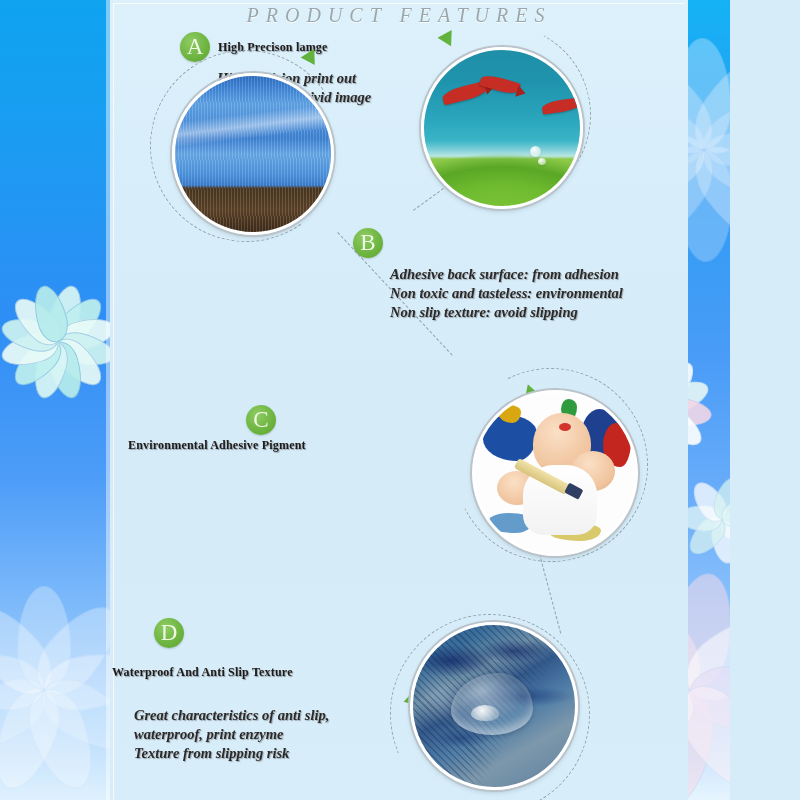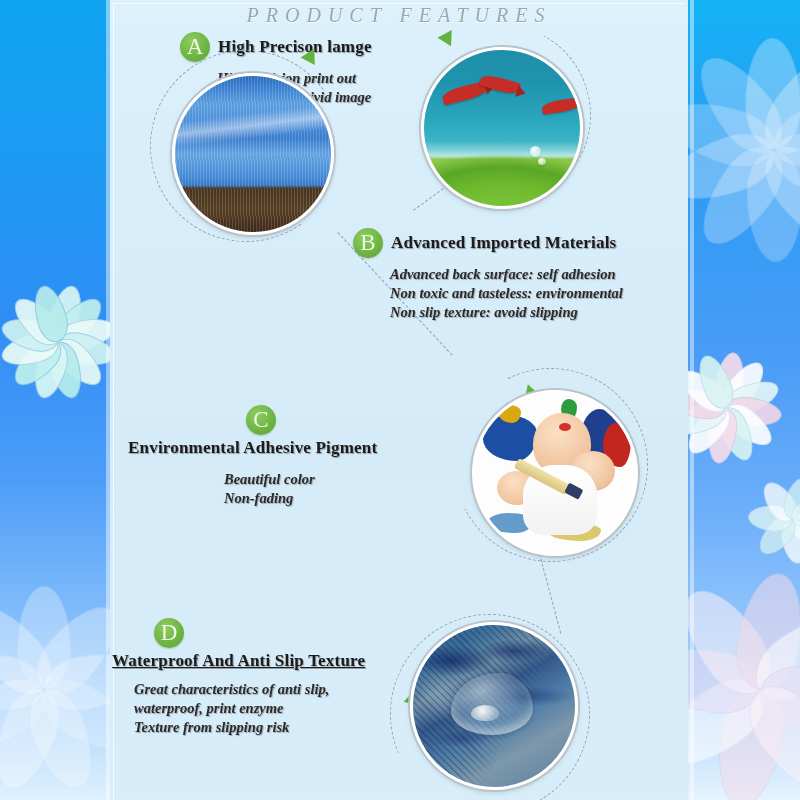--- a/index.html
+++ b/index.html
@@ -1,21 +1,21 @@
 <!DOCTYPE html>
 <html><head>
 <meta charset="utf-8">
 <style>
   html,body{margin:0;padding:0;}
   body{
     width:800px;height:800px;overflow:hidden;
     font-family:"Liberation Serif", serif;
     background:#d6ecf8;
   }
-  #stage{position:relative;width:800px;height:800px;overflow:hidden;}
+  #stage{position:relative;width:730px;height:800px;overflow:hidden;}
 
   
   .side{position:absolute;top:0;height:800px;overflow:hidden;}
   .side-left{left:0;width:110px;
     background:linear-gradient(180deg,#0fa3f0 0%,#189ef2 14%,#2f8ef5 40%,#4d9df8 60%,#8bc2fb 80%,#c6e3fd 94%,#dff1fe 100%);}
   .side-right{right:0;width:112px;
     background:linear-gradient(180deg,#14b2f5 0%,#2a9cf4 20%,#4a9cf7 45%,#6fb0fa 65%,#9ccbfc 82%,#cfe7fd 95%,#e6f4fe 100%);}
   .seam{position:absolute;top:0;height:800px;width:4px;background:rgba(255,255,255,.45);}
   .seam-l{left:106px;} .seam-r{right:106px;}
 
@@ -43,21 +43,21 @@
   .block{position:absolute;}
   .badge{
     width:30px;height:30px;border-radius:50%;
     background:radial-gradient(circle at 38% 32%,#8fcc63 0%,#6cb33f 60%,#5da333 100%);
     color:#eef8e6;font-family:"Liberation Serif", serif;
     font-size:23px;line-height:30px;text-align:center;
     box-shadow:0 1px 2px rgba(0,0,0,.18);
     display:inline-block;vertical-align:middle;
   }
   .head{
-    font-family:"Liberation Serif", serif;font-weight:bold;font-size:17px;
+    font-family:"Liberation Serif", serif;font-weight:bold;font-size:12px;
     color:#1b1b1b;letter-spacing:.2px;white-space:nowrap;
     text-shadow:1px 1px 1px rgba(120,130,140,.75), 0 0 2px rgba(255,255,255,.5);
   }
   .head-row{display:flex;align-items:center;gap:8px;}
   .lines{margin-top:7px;}
   .lines div{
     font-family:"Liberation Serif", serif;font-style:italic;font-weight:bold;
     font-size:14.5px;line-height:19px;color:#2a2a2a;white-space:nowrap;
     text-shadow:1px 1px 1px rgba(140,150,158,.8), 0 0 2px rgba(255,255,255,.45);
   }
@@ -376,38 +376,33 @@
     <div class="circ ph-b" style="left:62px;top:73px;width:156px;height:156px;">
       <div class="img">
         <div class="weave"></div>
         <div class="sheen"></div>
       </div>
     </div>
 
     <div class="block" style="left:243px;top:228px;">
       <div class="head-row">
         <span class="badge">B</span>
-        <span class="head">Advanced Imported Materials</span>
       </div>
       <div class="lines" style="margin-left:37px;">
-        <div>Advanced back surface: self adhesion</div>
+        <div>Adhesive back surface: from adhesion</div>
         <div>Non toxic and tasteless: environmental</div>
         <div>Non slip texture: avoid slipping</div>
       </div>
     </div>
 
     <div class="block" style="left:18px;top:405px;">
       <div style="margin-left:118px;">
         <span class="badge">C</span>
       </div>
       <div class="head" style="margin-top:3px;">Environmental Adhesive Pigment</div>
-      <div class="lines" style="margin-left:96px;margin-top:12px;">
-        <div>Beautiful color</div>
-        <div>Non-fading</div>
-      </div>
     </div>
 
     <div class="dash-arc" style="left:344px;top:368px;width:192px;height:192px;
          border-color:#93a4ad #93a4ad #93a4ad transparent;transform:rotate(18deg);"></div>
     <div class="arrow" style="left:412px;top:384px;
          border-left:8px solid transparent;border-right:8px solid transparent;border-bottom:14px solid #62b23e;
          transform:rotate(-18deg);"></div>
 
     <div class="circ ph-c" style="left:362px;top:390px;width:160px;height:160px;">
       <div class="img">
@@ -424,22 +419,22 @@
         <div class="baby-body" style="left:48px;top:72px;width:74px;height:70px;"></div>
         <div class="splat" style="left:84px;top:30px;width:12px;height:8px;background:#d2342b;border-radius:50%;"></div>
         <div class="brush" style="left:38px;top:78px;width:58px;height:11px;"></div>
       </div>
     </div>
 
     <div class="block" style="left:2px;top:618px;">
       <div style="margin-left:42px;">
         <span class="badge">D</span>
       </div>
-      <div class="head" style="margin-top:3px;text-decoration:underline;">Waterproof And Anti Slip Texture</div>
-      <div class="lines" style="margin-left:22px;margin-top:9px;">
+      <div class="head" style="margin-top:17px;">Waterproof And Anti Slip Texture</div>
+      <div class="lines" style="margin-left:22px;margin-top:26px;">
         <div>Great characteristics of anti slip,</div>
         <div>waterproof, print enzyme</div>
         <div>Texture from slipping risk</div>
       </div>
     </div>
 
     <div class="dash-arc" style="left:280px;top:614px;width:198px;height:198px;
          border-color:#93a4ad #93a4ad transparent #93a4ad;transform:rotate(22deg);"></div>
     <div class="arrow" style="left:295px;top:690px;
          border-left:8px solid transparent;border-right:8px solid transparent;border-bottom:14px solid #62b23e;

